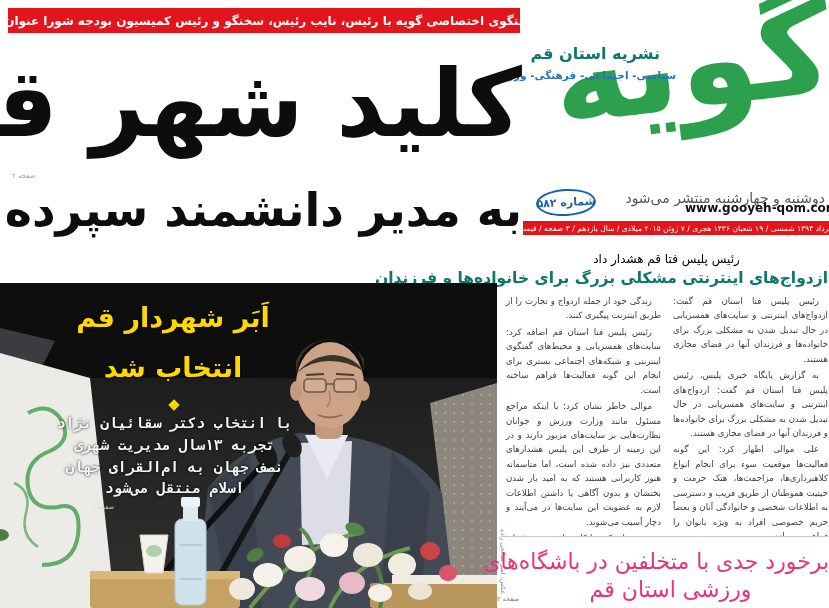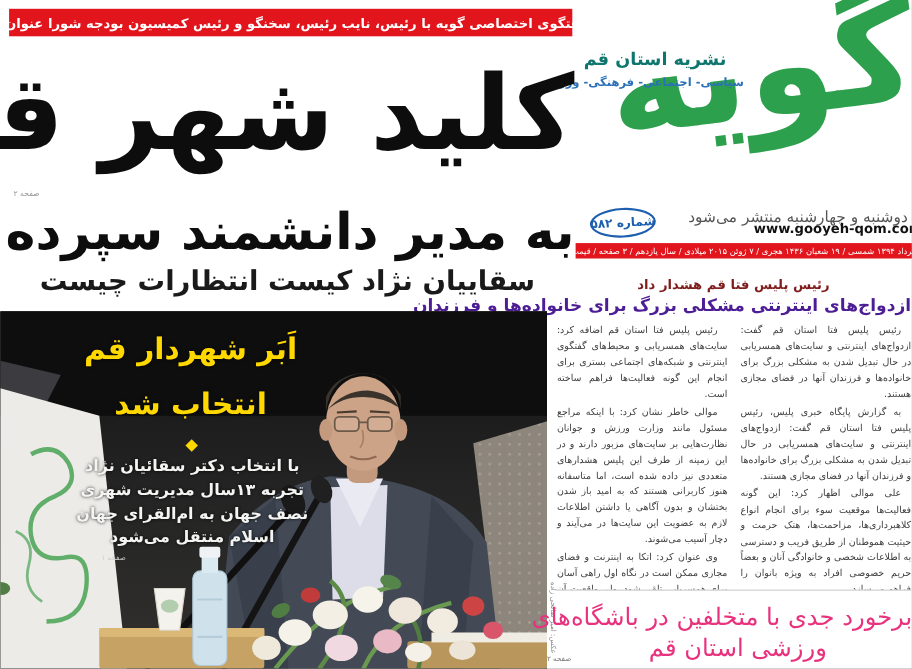--- a/index.html
+++ b/index.html
@@ -61,22 +61,22 @@
   .sub-headline {
     position:absolute; left:0; top:183px; width:522px; text-align:center;
     color:#0d0d0d; font-weight:bold; font-size:46px; white-space:nowrap;
   }
   .kicker-line {
     position:absolute; left:0; top:241px; width:522px; text-align:center;
     color:#1a1a1a; font-weight:bold; font-size:25px; white-space:nowrap;
   }
   
   .article { position:absolute; left:505px; top:250px; width:323px; height:290px; }
-  .article-kicker { text-align:center; font-weight:bold; font-size:12px; color:#7f1d1d; margin-top:2px; }
-  .article-title { text-align:center; font-weight:bold; font-size:15.5px; color:#4c1d95; margin-top:3px; white-space:nowrap; }
+  .article-kicker { text-align:center; font-weight:normal; font-size:12px; color:#000000; margin-top:2px; }
+  .article-title { text-align:center; font-weight:bold; font-size:15.5px; color:#0f766e; margin-top:3px; white-space:nowrap; }
   .article-body {
     display:flex; flex-direction:row; gap:12px; margin-top:7px; height:243px; overflow:hidden;
     border-bottom:1px solid #ccc; padding-bottom:3px;
   }
   .article-col { width:155px; text-align:justify; color:#3a3a3a; font-size:8.6px; line-height:1.68; }
   .article-col p { margin:0 0 2px; text-indent:9px; }
   
   .photo-wrap { position:absolute; left:0; top:283px; width:497px; height:325px; background:#222; }
   .photo-overlay-line {
     position:absolute; width:250px; text-align:center; color:#ffd800;
@@ -85,20 +85,21 @@
   .ov1 { left:48px; top:302px; }
   .ov2 { left:48px; top:352px; }
   .diamond {
     position:absolute; left:170px; top:401px; width:8px; height:8px;
     background:#ffd800; transform:rotate(45deg);
   }
   .photo-sub {
     position:absolute; left:52px; top:414px; width:245px; text-align:center;
     color:#f4f4f2; font-weight:bold; font-size:14.5px; line-height:1.5;
     text-shadow:0 0 3px rgba(0,0,0,.9);
+    font-family:Liberation Mono, monospace;
   }
   .page-ref-photo { position:absolute; left:92px; top:503px; font-size:6.5px; color:#cccccc; }
   .photo-credit {
     position:absolute; left:499px; top:548px; height:46px;
     writing-mode:vertical-rl; font-size:6.5px; color:#888; white-space:nowrap;
   }
   .page-ref-bottom { position:absolute; left:497px; top:595px; font-size:6.5px; color:#777; }
   
   .bottom-headline {
     position:absolute; left:512px; top:548px; width:317px; text-align:center;
@@ -122,32 +123,32 @@
     <div class="publish-days">دوشنبه و چهارشنبه منتشر می‌شود</div>
     <div class="website">www.gooyeh-qom.com</div>
     <div class="date-bar">
       <span>یکشنبه ۱۷ خرداد ۱۳۹۴ شمسی / ۱۹ شعبان ۱۴۳۶ هجری / ۷ ژوئن ۲۰۱۵ میلادی / سال یازدهم / ۳ صفحه / قیمت ۱۰۰ تومان</span>
     </div>
   </div>
 
   <div class="main-headline">کلید شهر قم</div>
   <div class="page-ref-main">صفحه ۲</div>
   <div class="sub-headline">به مدیر دانشمند سپرده شد</div>
-  <div class="kicker-line">سقاییان نژاد کیست انتظارات چیست</div>
 
   <div class="article">
     <div class="article-kicker">رئیس پلیس فتا قم هشدار داد</div>
     <div class="article-title">ازدواج‌های اینترنتی مشکلی بزرگ برای خانواده‌ها و فرزندان</div>
     <div class="article-body">
       <div class="article-col">
           <p>رئیس پلیس فتا استان قم گفت: ازدواج‌های اینترنتی و سایت‌های همسریابی در حال تبدیل شدن به مشکلی بزرگ برای خانواده‌ها و فرزندان آنها در فضای مجازی هستند.</p>
           <p>به گزارش پایگاه خبری پلیس، رئیس پلیس فتا استان قم گفت: ازدواج‌های اینترنتی و سایت‌های همسریابی در حال تبدیل شدن به مشکلی بزرگ برای خانواده‌ها و فرزندان آنها در فضای مجازی هستند.</p>
           <p>علی موالی اظهار کرد: این گونه فعالیت‌ها موقعیت سوء برای انجام انواع کلاهبرداری‌ها، مزاحمت‌ها، هتک حرمت و حیثیت هموطنان از طریق فریب و دسترسی به اطلاعات شخصی و خانوادگی آنان و بعضاً حریم خصوصی افراد به ویژه بانوان را فراهم می‌سازد.</p>
         </div>
       <div class="article-col">
+          <p>زندگی خود از جمله ازدواج و تجارت را از طریق اینترنت پیگیری کنند.</p>
           <p>رئیس پلیس فتا استان قم اضافه کرد: سایت‌های همسریابی و محیط‌های گفتگوی اینترنتی و شبکه‌های اجتماعی بستری برای انجام این گونه فعالیت‌ها فراهم ساخته است.</p>
           <p>موالی خاطر نشان کرد: با اینکه مراجع مسئول مانند وزارت ورزش و جوانان نظارت‌هایی بر سایت‌های مزبور دارند و در این زمینه از طرف این پلیس هشدارهای متعددی نیز داده شده است، اما متاسفانه هنوز کاربرانی هستند که به امید باز شدن بختشان و بدون آگاهی یا داشتن اطلاعات لازم به عضویت این سایت‌ها در می‌آیند و دچار آسیب می‌شوند.</p>
           <p>وی عنوان کرد: اتکا به اینترنت و فضای مجازی ممکن است در نگاه اول راهی آسان برای همسریابی تلقی شود، ولی واقعیت آن است که فضای نامطمئن مجازی می‌تواند فرصتی را برای سوءاستفاده کنندگان فراهم کند تا با نام فیک اقدام به کلاهبرداری و فریب و آسیب به متقاضیان این خدمات کنند.</p>
         </div>
     </div>
   </div>
 
   <div class="photo-wrap">
     <svg width="497" height="325" viewBox="0 0 497 325">
       <defs>

